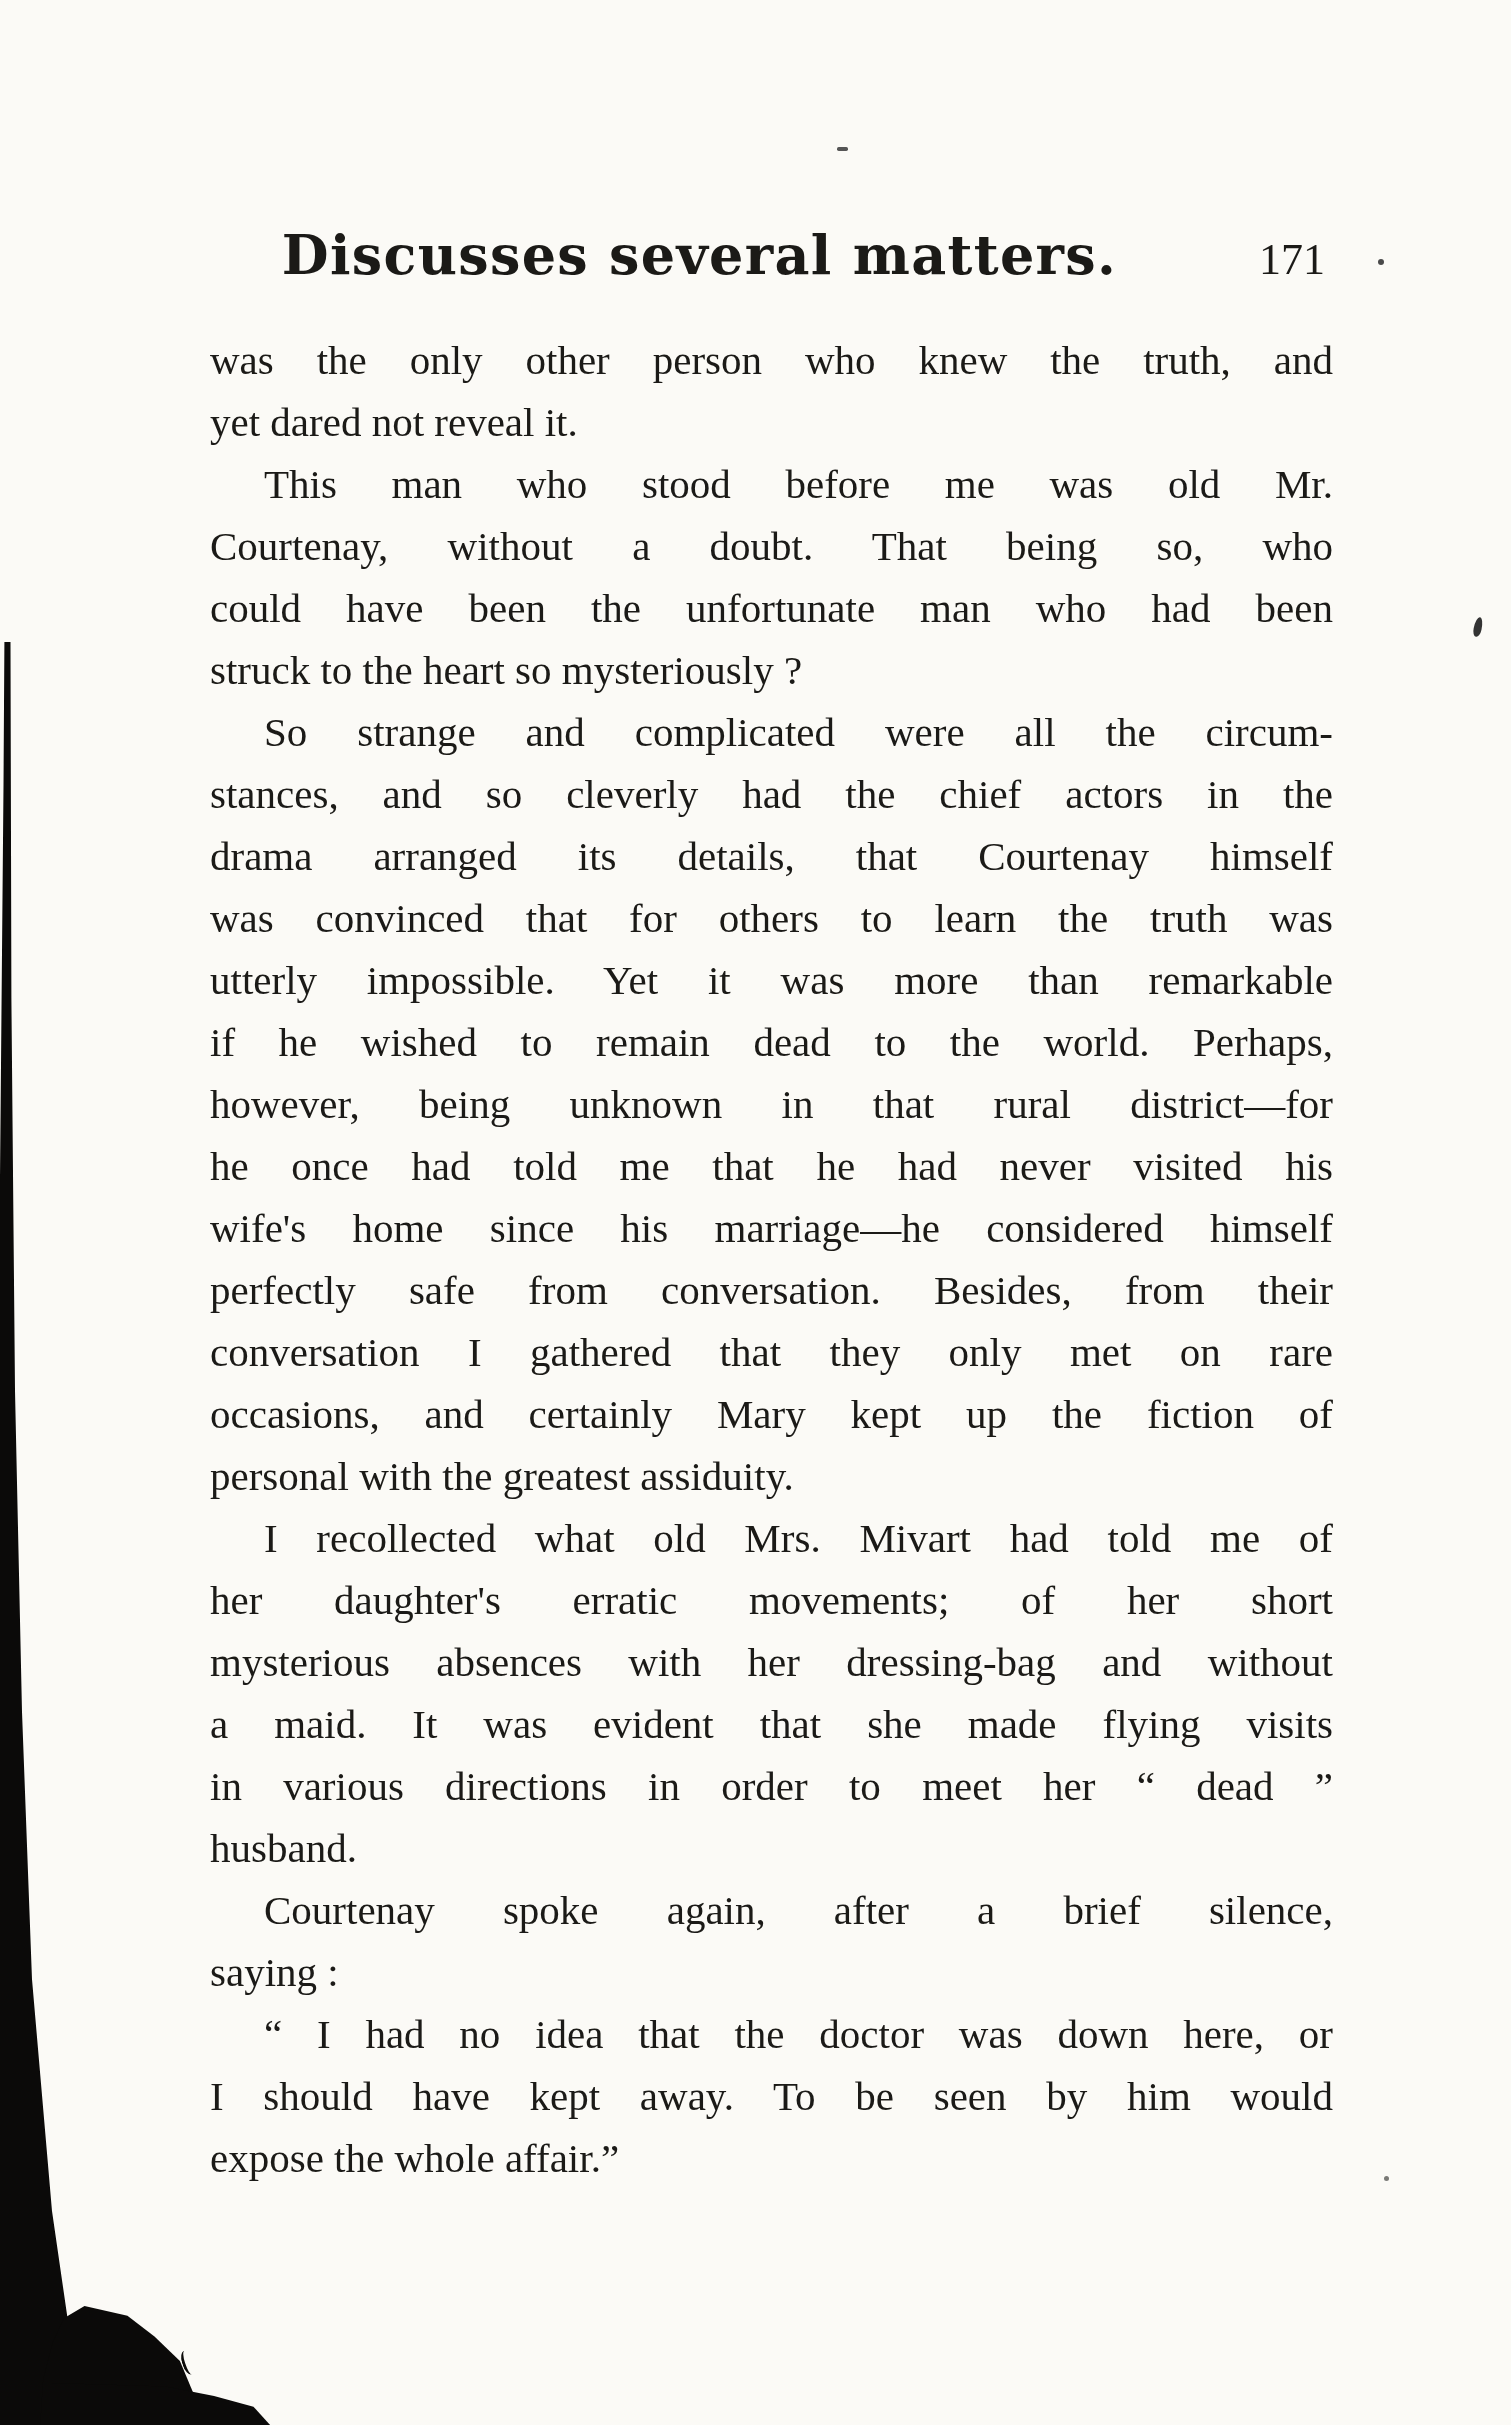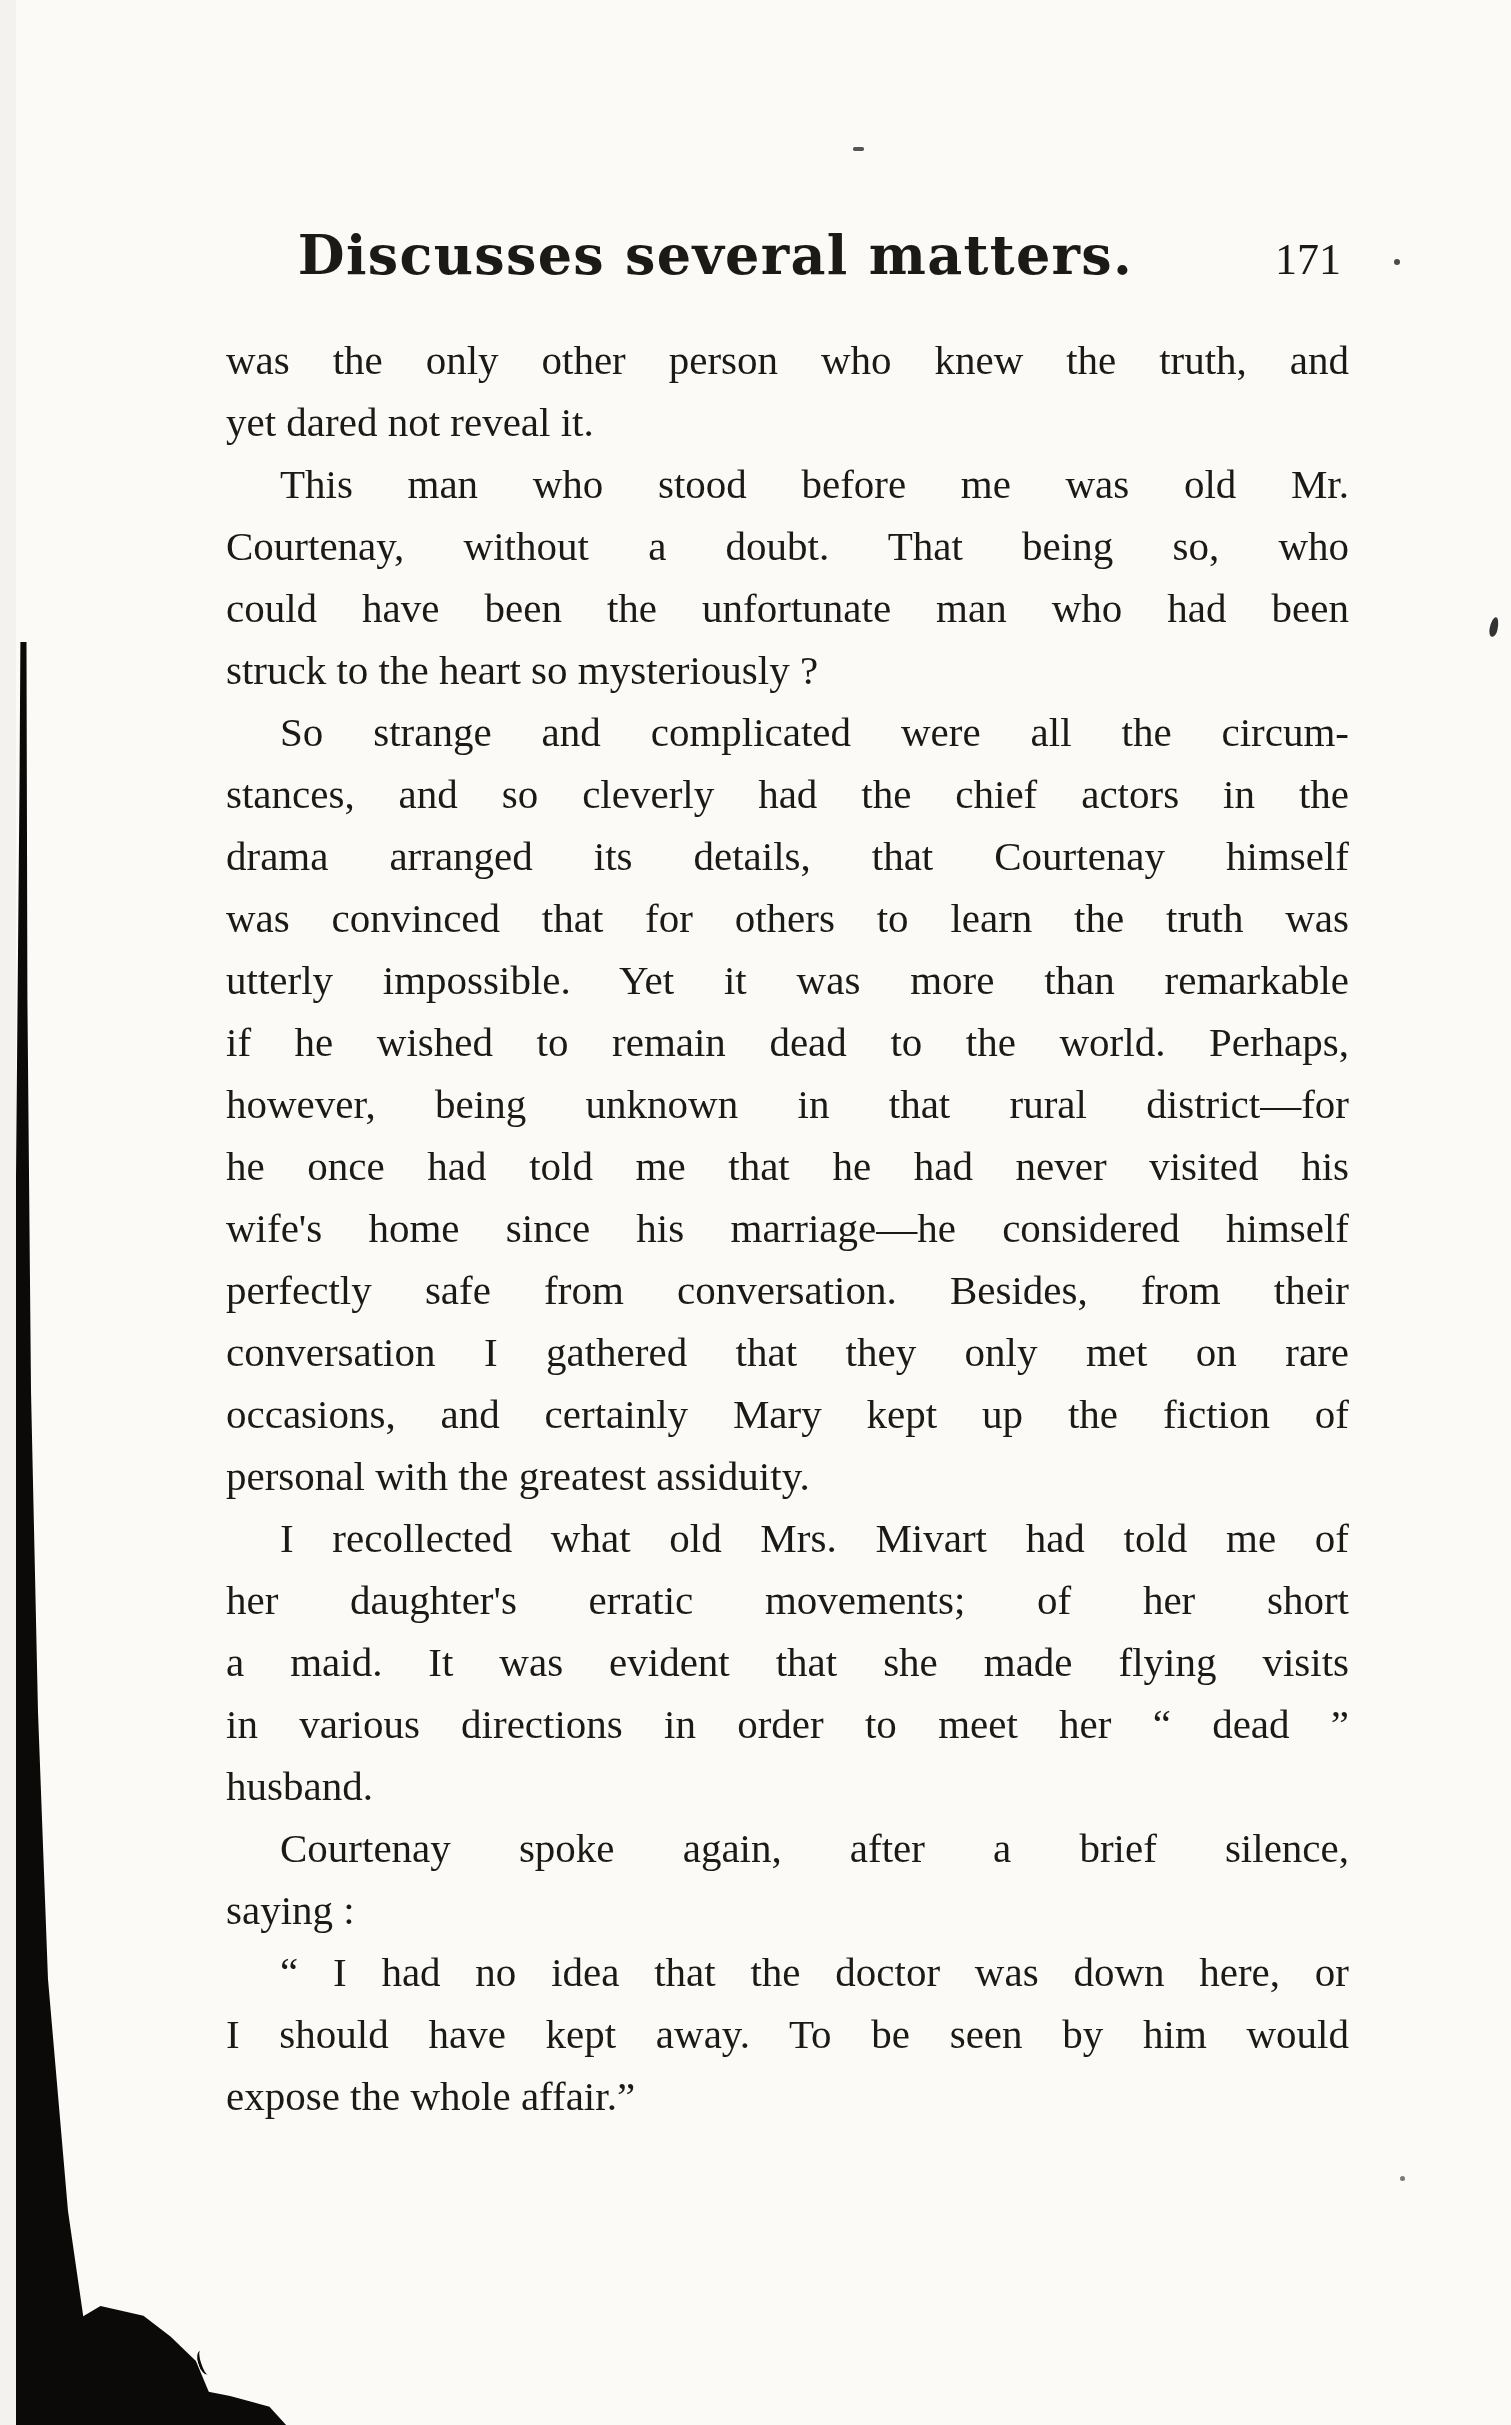--- a/index.html
+++ b/index.html
@@ -9,21 +9,20 @@
     height: 2426px;
     position: relative;
     overflow: hidden;
     font-family: "Liberation Serif", "DejaVu Serif", serif;
     background: #f3f2ee;
   }
   .page {
     position: absolute;
     inset: 0;
     background: #fbfaf6;
-    margin-left: 16px;
   }
 
   
   .running-header {
     position: absolute;
     left: 210px;
     top: 224px;
     width: 1122px;
     height: 79px;
   }
@@ -142,20 +141,21 @@
       <div class="line">if he wished to remain dead to the world. Perhaps,</div>
       <div class="line">however, being unknown in that rural district—for</div>
       <div class="line">he once had told me that he had never visited his</div>
       <div class="line">wife's home since his marriage—he considered himself</div>
       <div class="line">perfectly safe from conversation. Besides, from their</div>
       <div class="line">conversation I gathered that they only met on rare</div>
       <div class="line">occasions, and certainly Mary kept up the fiction of</div>
       <div class="line last">personal with the greatest assiduity.</div>
       <div class="line indent">I recollected what old Mrs. Mivart had told me of</div>
       <div class="line">her daughter's erratic movements; of her short</div>
+      <div class="line">mysterious absences with her dressing-bag and without</div>
       <div class="line">a maid. It was evident that she made flying visits</div>
       <div class="line">in various directions in order to meet her “ dead ”</div>
       <div class="line last">husband.</div>
       <div class="line indent">Courtenay spoke again, after a brief silence,</div>
       <div class="line last">saying :</div>
       <div class="line indent">“ I had no idea that the doctor was down here, or</div>
       <div class="line">I should have kept away. To be seen by him would</div>
       <div class="line last">expose the whole affair.”</div>
     </div>
 

